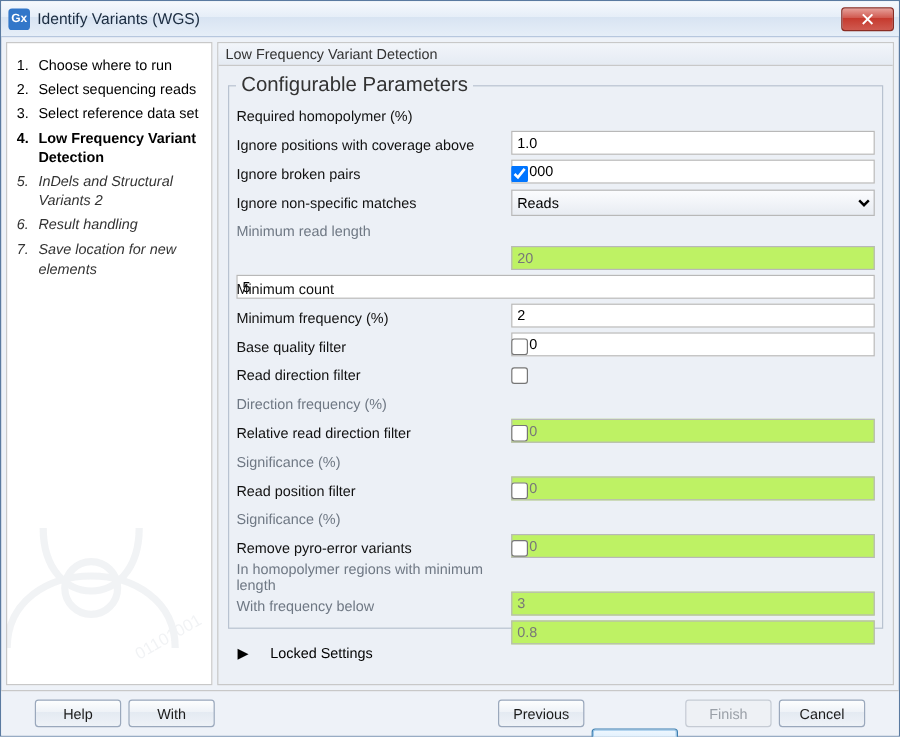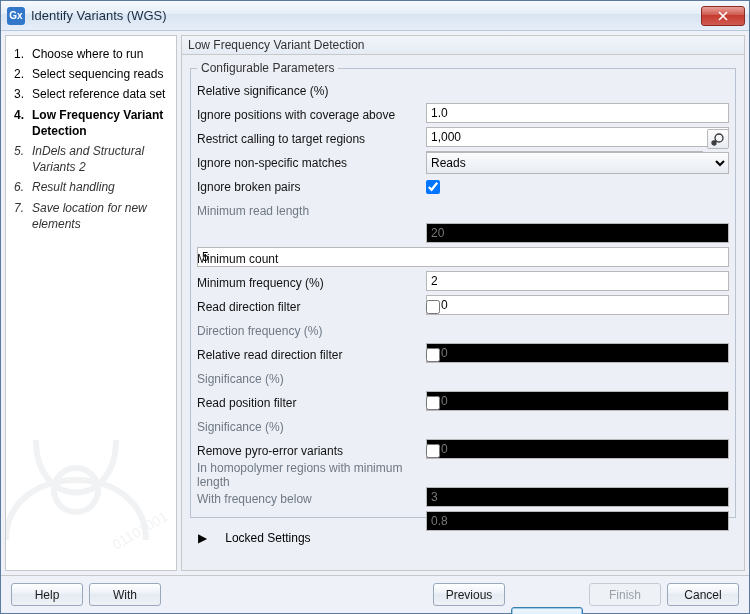--- a/index.html
+++ b/index.html
@@ -16,34 +16,34 @@
   .steps li { margin: 4px 0; line-height: 1.35; display: flex; }
   .step-num { width: 18px; flex-shrink: 0; }
   .step-text { flex: 1; }
   .step-italic { font-style: italic; color: #333; }
   .step-current { font-weight: bold; }
   .watermark { position: absolute; bottom: -10px; left: -40px; opacity: 0.09; }
   .main { flex: 1; display: flex; flex-direction: column; background: #ecf0f6; border: 1px solid #c8c8c8; overflow: hidden; }
   .main-header { padding: 2px 6px; font-size: 12px; color: #333; background: linear-gradient(to bottom,#f2f5fa,#e5ebf3); border-bottom: 1px solid #c8c8c8; }
   .main-content { flex: 1; overflow-y: auto; padding: 6px 8px 4px 8px; }
   fieldset.params { border: 1px solid #b8c2d0; margin: 0 0 6px 0; padding: 4px 6px 6px 6px; }
-  fieldset.params legend { font-size: 12px; color: #333; padding: 0 4px; }
+  fieldset.params legend { font-size: 17px; color: #333; padding: 0 4px; }
   .row { display: flex; align-items: center; height: 24px; }
   .row .label { width: 229px; font-size: 12px; color: #111; }
   .row .label.disabled { color: #6f7884; }
   .row .ctl { flex: 1; display: flex; align-items: center; }
   .row input[type=text] { width: 100%; height: 20px; border: 1px solid #b8b8b8; padding: 0 4px; font-family: inherit; font-size: 12px; background: #fff; margin-top: 44px; }
-  .row input[type=text].disabled { background: #000000; color: #787878; }
+  .row input[type=text].disabled { background: #bef264; color: #787878; }
   .row select { width: 100%; height: 22px; font-family: inherit; font-size: 12px; border: 1px solid #b8b8b8; background: linear-gradient(to bottom,#fbfcfe,#e8ecf2); }
   .row input[type=checkbox] { width: 14px; height: 14px; margin: 0; }
   .browse-row .ctl { gap: 4px; }
   .browse-btn { width: 24px; height: 20px; border: 1px solid #b8b8b8; background: linear-gradient(to bottom,#fdfdfe,#e8ecf2); display: flex; align-items: center; justify-content: center; border-radius: 2px; }
   .locked { display: flex; align-items: center; height: 28px; gap: 18px; padding-left: 8px; font-size: 12px; }
   .arrow { font-size: 12px; }
-  .footer { height: 38px; border-top: 1px solid #c8c8c8; background: #eef2f8; display: flex; align-items: center; padding: 0 10px; gap: 6px; }
+  .footer { height: 38px; border-top: 1px solid #c8c8c8; background: #eef2f8; display: flex; align-items: center; padding: 0 28px; gap: 6px; }
   .footer .spacer { flex: 1; }
   .btn { min-width: 72px; height: 23px; border: 1px solid #9aa8bc; border-radius: 3px; background: linear-gradient(to bottom,#fdfefe 0%,#eef2f7 45%,#e4eaf2 46%,#eef2f7 100%); font-family: inherit; font-size: 12px; color: #1b1b1b; cursor: default; display: inline-flex; align-items: center; justify-content: center; }
   .btn.default { border: 1px solid #3c7fb1; box-shadow: 0 0 0 1px #9ec9ea inset; background: linear-gradient(to bottom,#f0f8ff 0%,#d9ecfb 45%,#c5e1f7 46%,#e2f0fc 100%); margin-top: 48px; }
   .btn.disabled { color: #9aa0a8; border-color: #c5cbd4; background: #eef1f5; }
 </style>
 </head>
 <body>
 
 <div class="window">
 
@@ -100,79 +100,70 @@
       </svg>
     </div>
 
     <div class="main">
       <div class="main-header">Low Frequency Variant Detection</div>
       <div class="main-content">
         <fieldset class="params">
           <legend>Configurable Parameters</legend>
           <div id="param-rows">
               <div class="row">
-                <div class="label">Relative significance (%)</div>
+                <div class="label">Required homopolymer (%)</div>
                 <div class="ctl">
                   <input type="text" value="1.0" style="">
                 </div>
               </div>
               <div class="row">
                 <div class="label">Ignore positions with coverage above</div>
                 <div class="ctl">
                   <input type="text" value="1,000" style="">
                 </div>
               </div>
-              <div class="row browse-row">
-                <div class="label">Restrict calling to target regions</div>
-                <div class="ctl">
-                  <input type="text" readonly="" class="disabled" style="">
-                  <div class="browse-btn">
-                    <svg width="14" height="14" viewBox="0 0 14 14">
-                      <circle cx="8" cy="6" r="4" fill="none" stroke="#333" stroke-width="1.3"></circle>
-                      <line x1="2" y1="12" x2="5.5" y2="8.5" stroke="#333" stroke-width="1.3"></line>
-                      <circle cx="3" cy="11" r="2" fill="none" stroke="#333" stroke-width="1.3"></circle>
-                      <line x1="3" y1="9.5" x2="3" y2="12.5" stroke="#333" stroke-width="1.3"></line>
-                      <line x1="1.5" y1="11" x2="4.5" y2="11" stroke="#333" stroke-width="1.3"></line>
-                    </svg>
-                  </div>
+              <div class="row">
+                <div class="label">Ignore broken pairs</div>
+                <div class="ctl">
+                  <input type="checkbox" checked="" style="">
                 </div>
               </div>
               <div class="row">
                 <div class="label">Ignore non-specific matches</div>
                 <div class="ctl">
                   <select><option>Reads</option></select>
                 </div>
               </div>
               <div class="row">
-                <div class="label">Ignore broken pairs</div>
-                <div class="ctl">
-                  <input type="checkbox" checked="" style="">
-                </div>
-              </div>
-              <div class="row">
                 <div class="label disabled">Minimum read length</div>
                 <div class="ctl">
                   <input type="text" readonly="" class="disabled" value="20" style="">
                 </div>
               </div>
               <div class="row">
                 <div class="ctl">
                   <input type="text" value="5" style="">
                 </div>
               </div>
               <div class="row">
                 <div class="label">Minimum count</div>
                 <div class="ctl">
                   <input type="text" value="2" style="">
                 </div>
               </div>
               <div class="row">
                 <div class="label">Minimum frequency (%)</div>
                 <div class="ctl">
                   <input type="text" value="1.0" style="">
+                </div>
+              </div>
+              <div class="row">
+                <div class="label">Base quality filter</div>
+                <div class="ctl">
+                  <input type="checkbox" style="">
                 </div>
               </div>
               <div class="row">
                 <div class="label">Read direction filter</div>
                 <div class="ctl">
                   <input type="checkbox" style="">
                 </div>
               </div>
               <div class="row">
                 <div class="label disabled">Direction frequency (%)</div>

